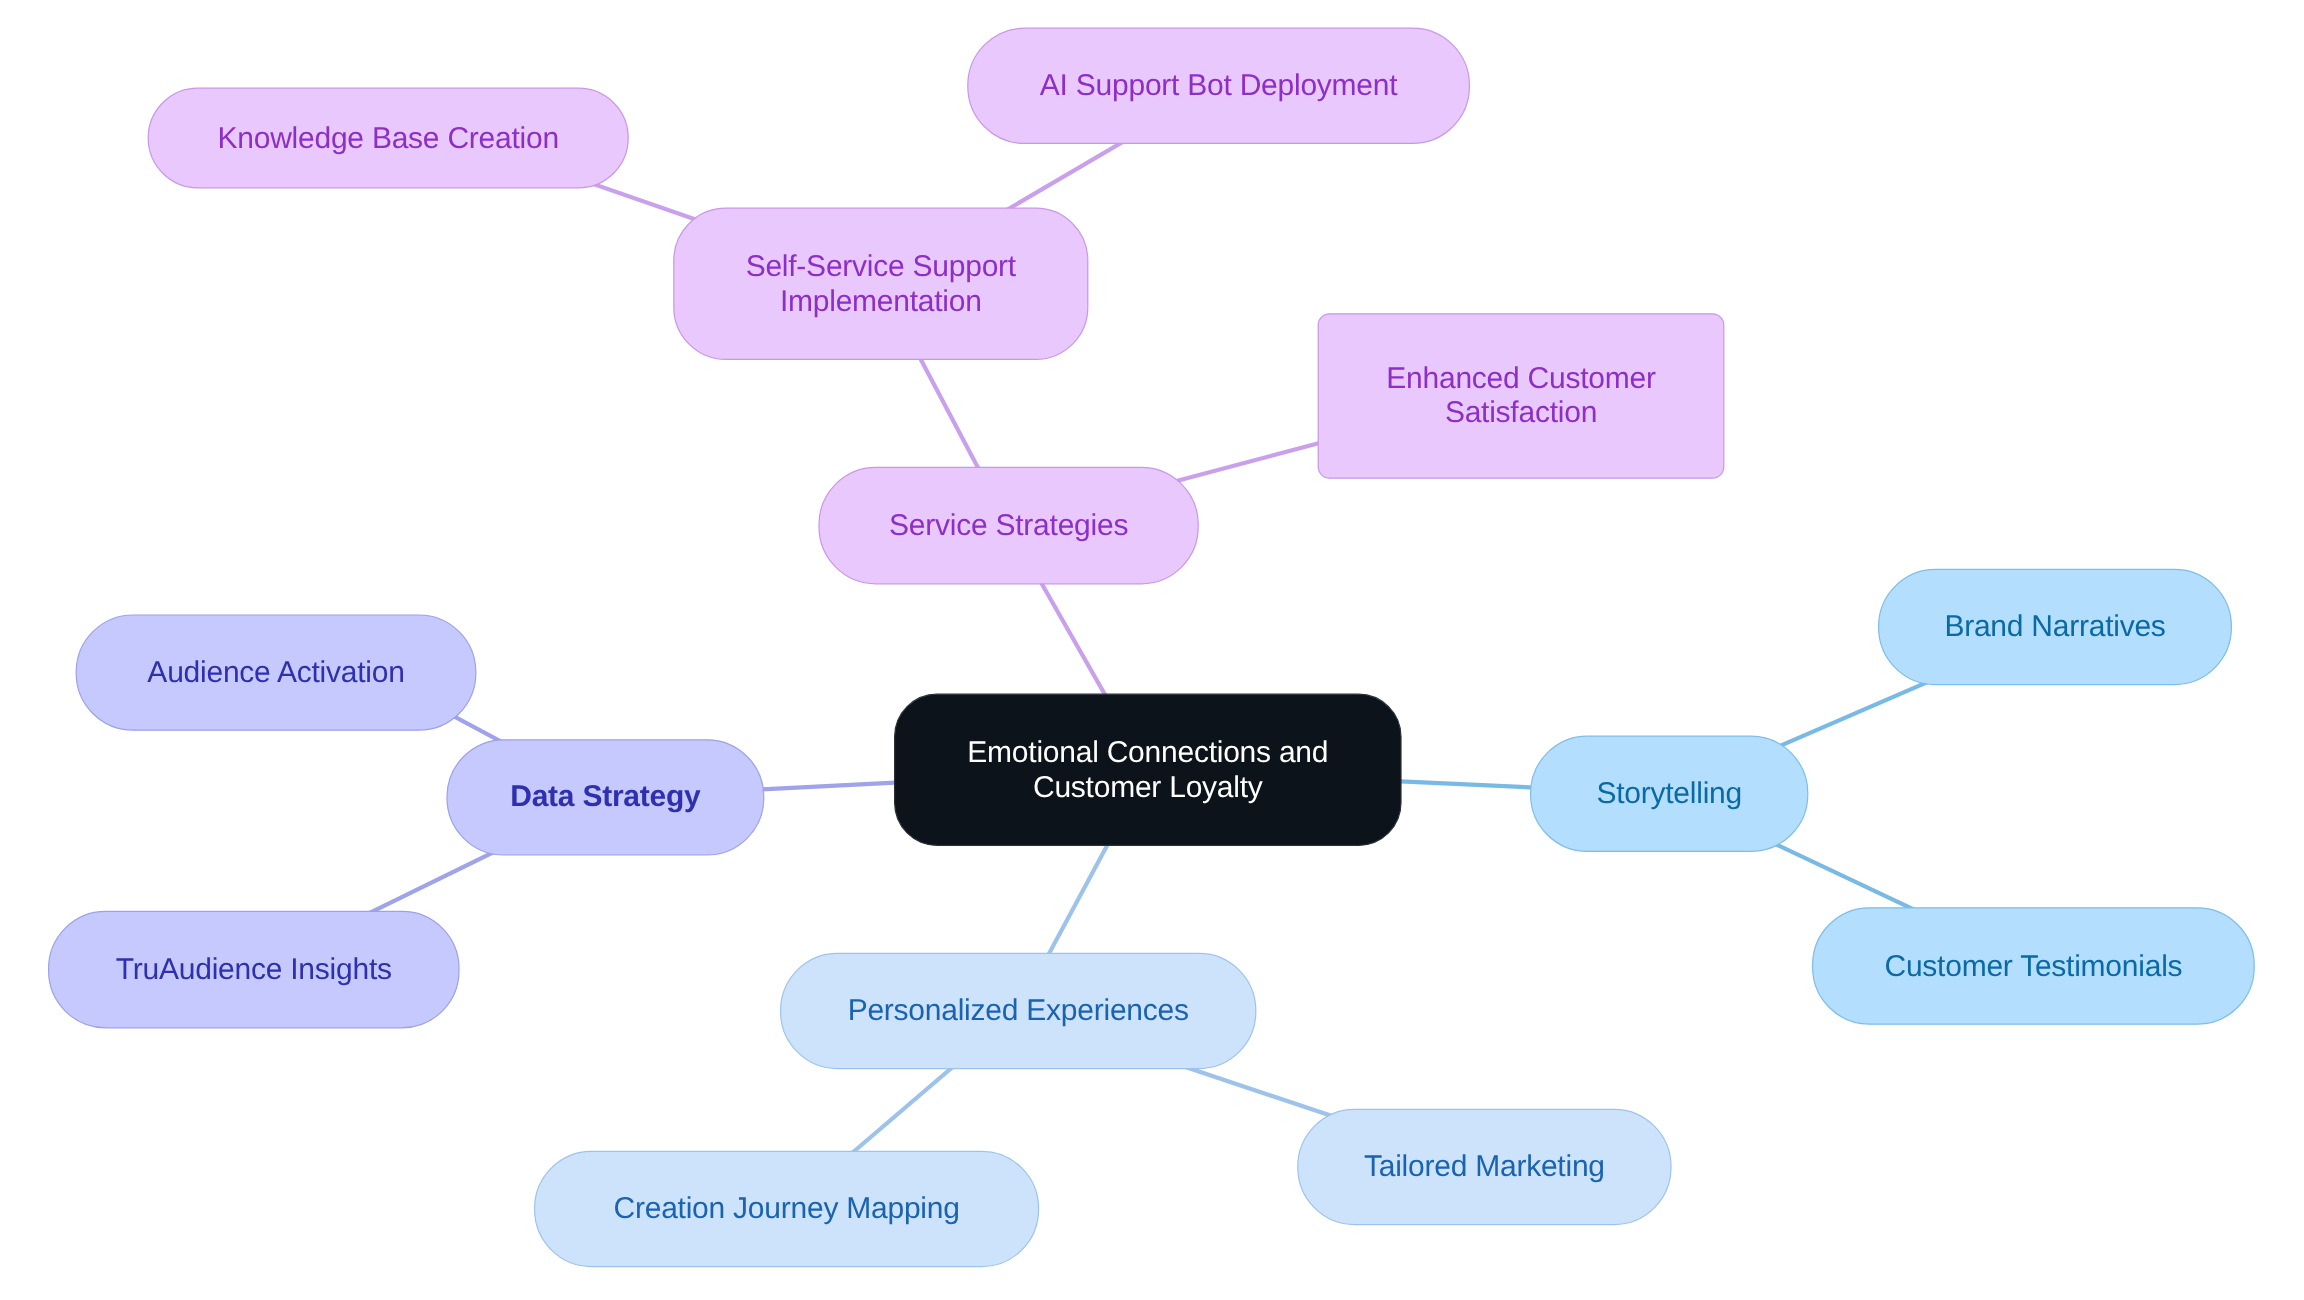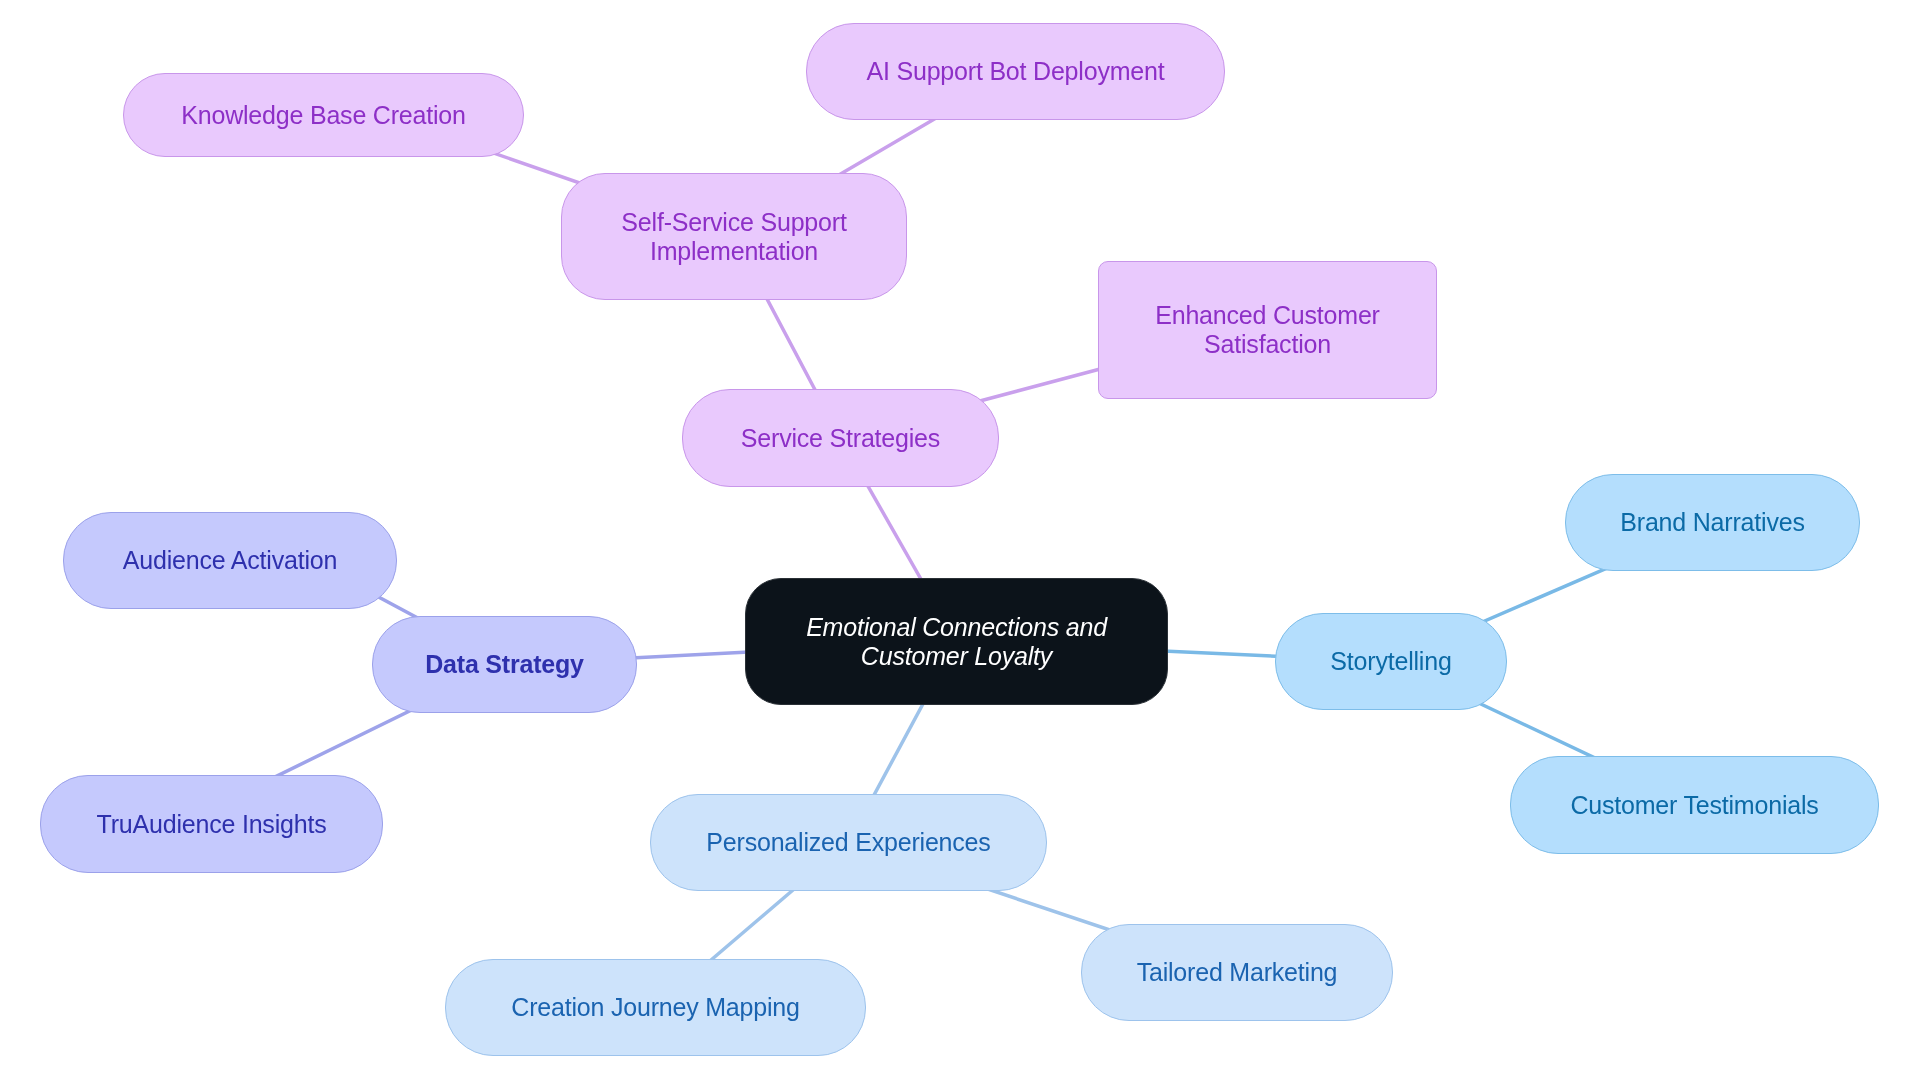--- a/index.html
+++ b/index.html
@@ -32,34 +32,34 @@
     <line x1="504.5" y1="664.5" x2="230" y2="517.5" stroke="#9ea3ea" stroke-width="3.5" stroke-linecap="round"></line>
     <line x1="504.5" y1="664.5" x2="211.5" y2="808" stroke="#9ea3ea" stroke-width="3.5" stroke-linecap="round"></line>
     <line x1="956.5" y1="641.5" x2="1391" y2="661.5" stroke="#79b9e6" stroke-width="3.5" stroke-linecap="round"></line>
     <line x1="1391" y1="661.5" x2="1712.5" y2="522.5" stroke="#79b9e6" stroke-width="3.5" stroke-linecap="round"></line>
     <line x1="1391" y1="661.5" x2="1694.5" y2="805" stroke="#79b9e6" stroke-width="3.5" stroke-linecap="round"></line>
     <line x1="956.5" y1="641.5" x2="848.5" y2="842.5" stroke="#9ec3ea" stroke-width="3.5" stroke-linecap="round"></line>
     <line x1="848.5" y1="842.5" x2="655.5" y2="1007.5" stroke="#9ec3ea" stroke-width="3.5" stroke-linecap="round"></line>
     <line x1="848.5" y1="842.5" x2="1237" y2="972.5" stroke="#9ec3ea" stroke-width="3.5" stroke-linecap="round"></line>
   </svg>
 
-<div class="node g-root" id="n-root" style="left:745px;top:578px;width:423px;height:127px;border-radius:36px;font-style:italic;">Emotional Connections and
+<div class="node g-root" id="n-root" style="left:745px;top:578px;width:423px;height:127px;border-radius:36px;">Emotional Connections and
 Customer Loyalty</div>
 
 <div class="node g-purple" id="n-service" style="left:682px;top:389px;width:317px;height:98px;">Service Strategies</div>
 <div class="node g-purple" id="n-selfservice" style="left:561px;top:173px;width:346px;height:127px;border-radius:44px;">Self-Service Support
 Implementation</div>
 <div class="node g-purple" id="n-kb" style="left:123px;top:45px;width:401px;height:84px;margin-top:28px;">Knowledge Base Creation</div>
 <div class="node g-purple" id="n-aibot" style="left:806px;top:23px;width:419px;height:97px;">AI Support Bot Deployment</div>
 <div class="node g-purple" id="n-satisfaction" style="left:1098px;top:261px;width:339px;height:138px;border-radius:10px;">Enhanced Customer
 Satisfaction</div>
 
 <div class="node g-indigo" id="n-data" style="left:372px;top:616px;width:265px;height:97px;font-weight:bold;">Data Strategy</div>
 <div class="node g-indigo" id="n-audience" style="left:63px;top:469px;width:334px;height:97px;margin-top:43px;">Audience Activation</div>
-<div class="node g-indigo" id="n-truaudience" style="left:40px;top:759px;width:343px;height:98px;margin-top:16px;">TruAudience Insights</div>
+<div class="node g-indigo" id="n-truaudience" style="left:40px;top:759px;width:343px;height:98px;">TruAudience Insights</div>
 
 <div class="node g-sky" id="n-story" style="left:1275px;top:613px;width:232px;height:97px;">Storytelling</div>
 <div class="node g-sky" id="n-brand" style="left:1565px;top:474px;width:295px;height:97px;">Brand Narratives</div>
 <div class="node g-sky" id="n-testimonials" style="left:1510px;top:756px;width:369px;height:98px;text-align:center;">Customer Testimonials</div>
 
 <div class="node g-blue" id="n-personal" style="left:650px;top:794px;width:397px;height:97px;">Personalized Experiences</div>
 <div class="node g-blue" id="n-journey" style="left:445px;top:959px;width:421px;height:97px;">Creation Journey Mapping</div>
 <div class="node g-blue" id="n-tailored" style="left:1081px;top:924px;width:312px;height:97px;">Tailored Marketing</div>
 
 </body></html>

